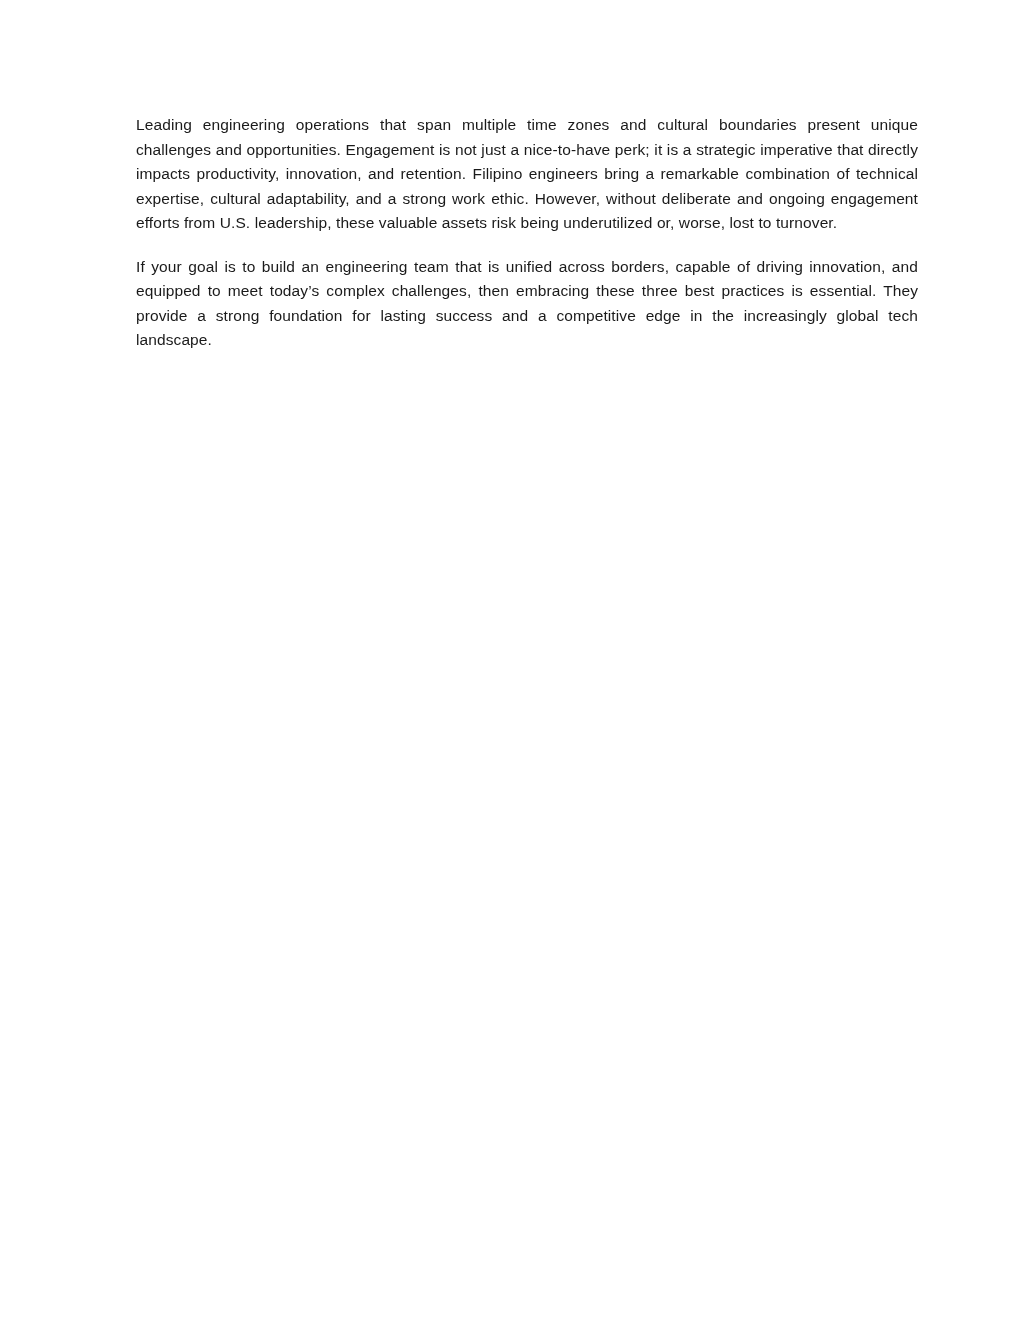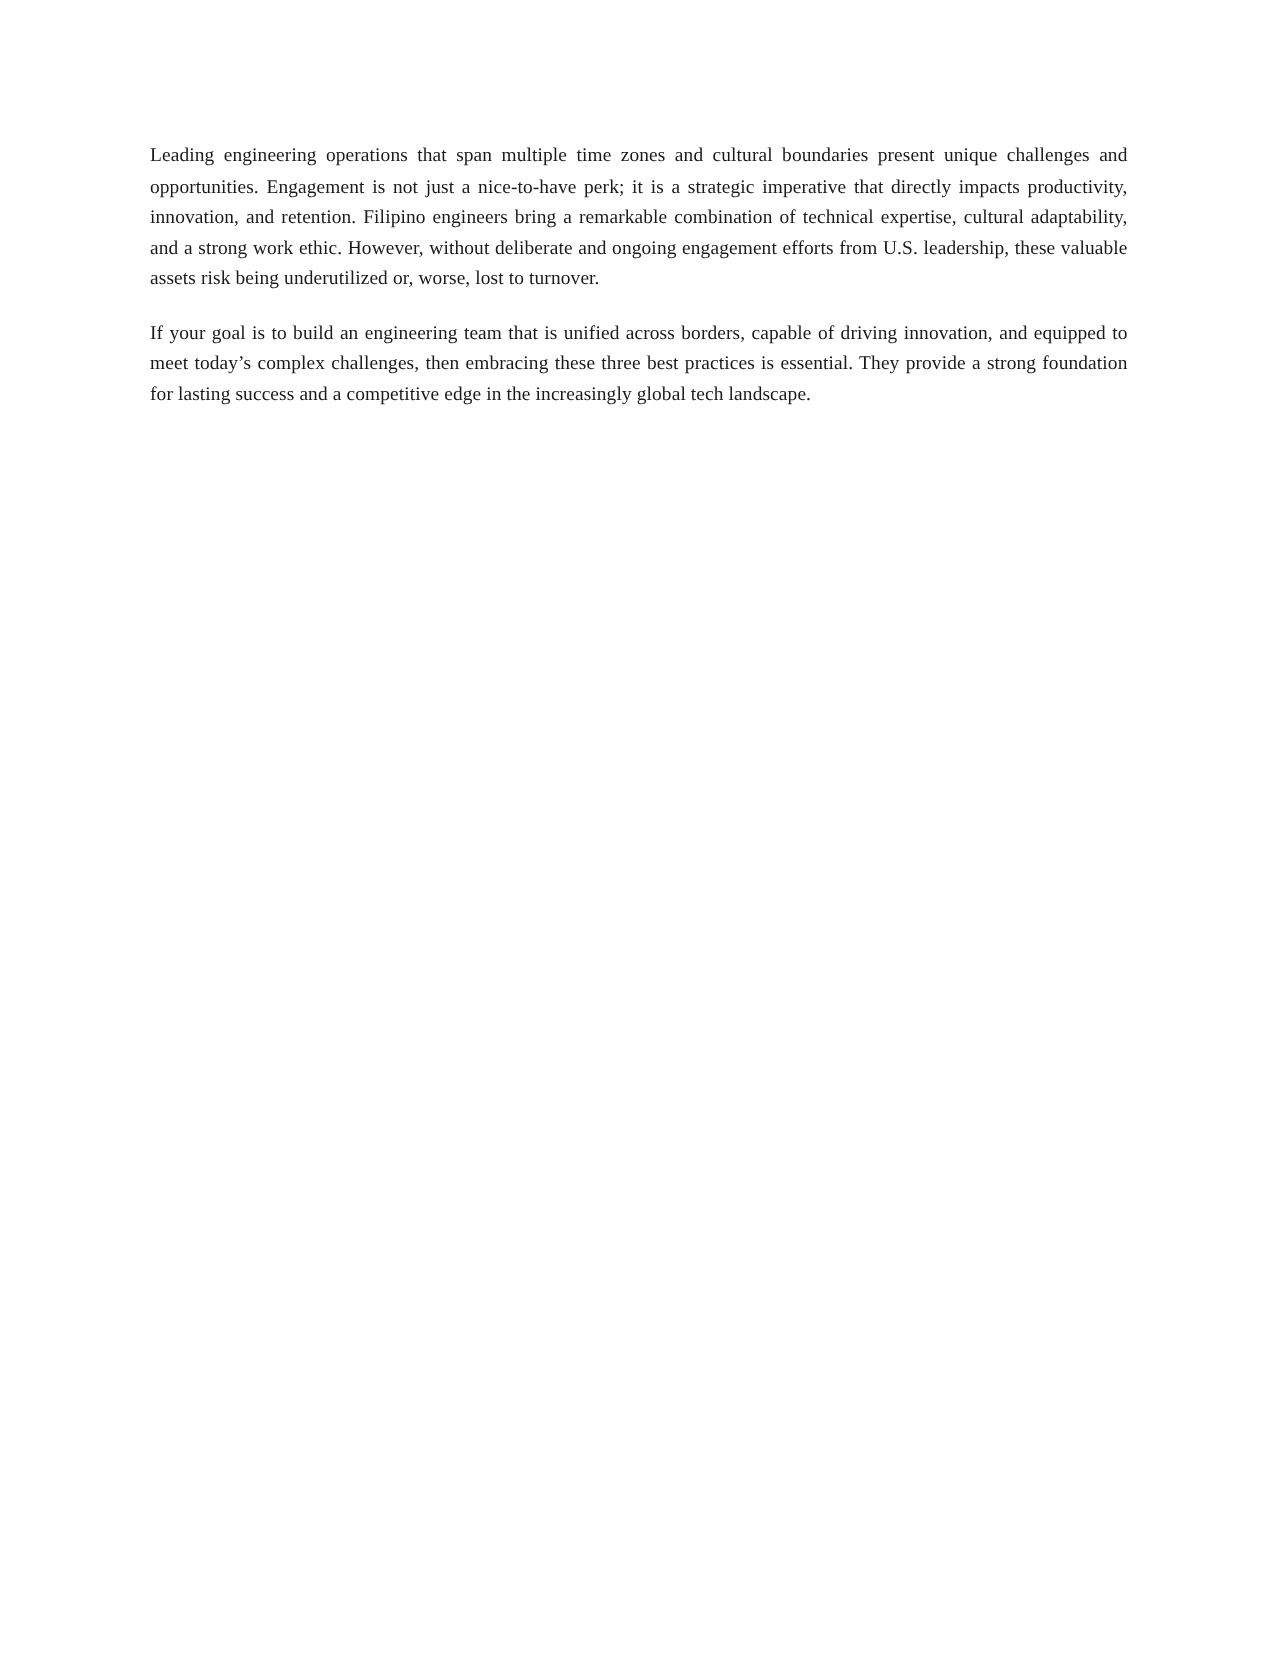--- a/index.html
+++ b/index.html
@@ -18,23 +18,22 @@
     position: absolute;
     top: 0;
     left: 0;
     width: 1024px;
     height: 1325px;
     background: #ffffff;
   }
   .doc-content {
     position: absolute;
     top: 113px;
-    left: 120px;
+    left: 136px;
     width: 782px;
-    font-family: Liberation Serif, serif;
   }
   .doc-content p {
     margin: 0 0 19px 0;
     font-size: 15.5px;
     line-height: 24.5px;
     color: #1a1a1a;
     text-align: justify;
     letter-spacing: 0.1px;
   }
 </style>

